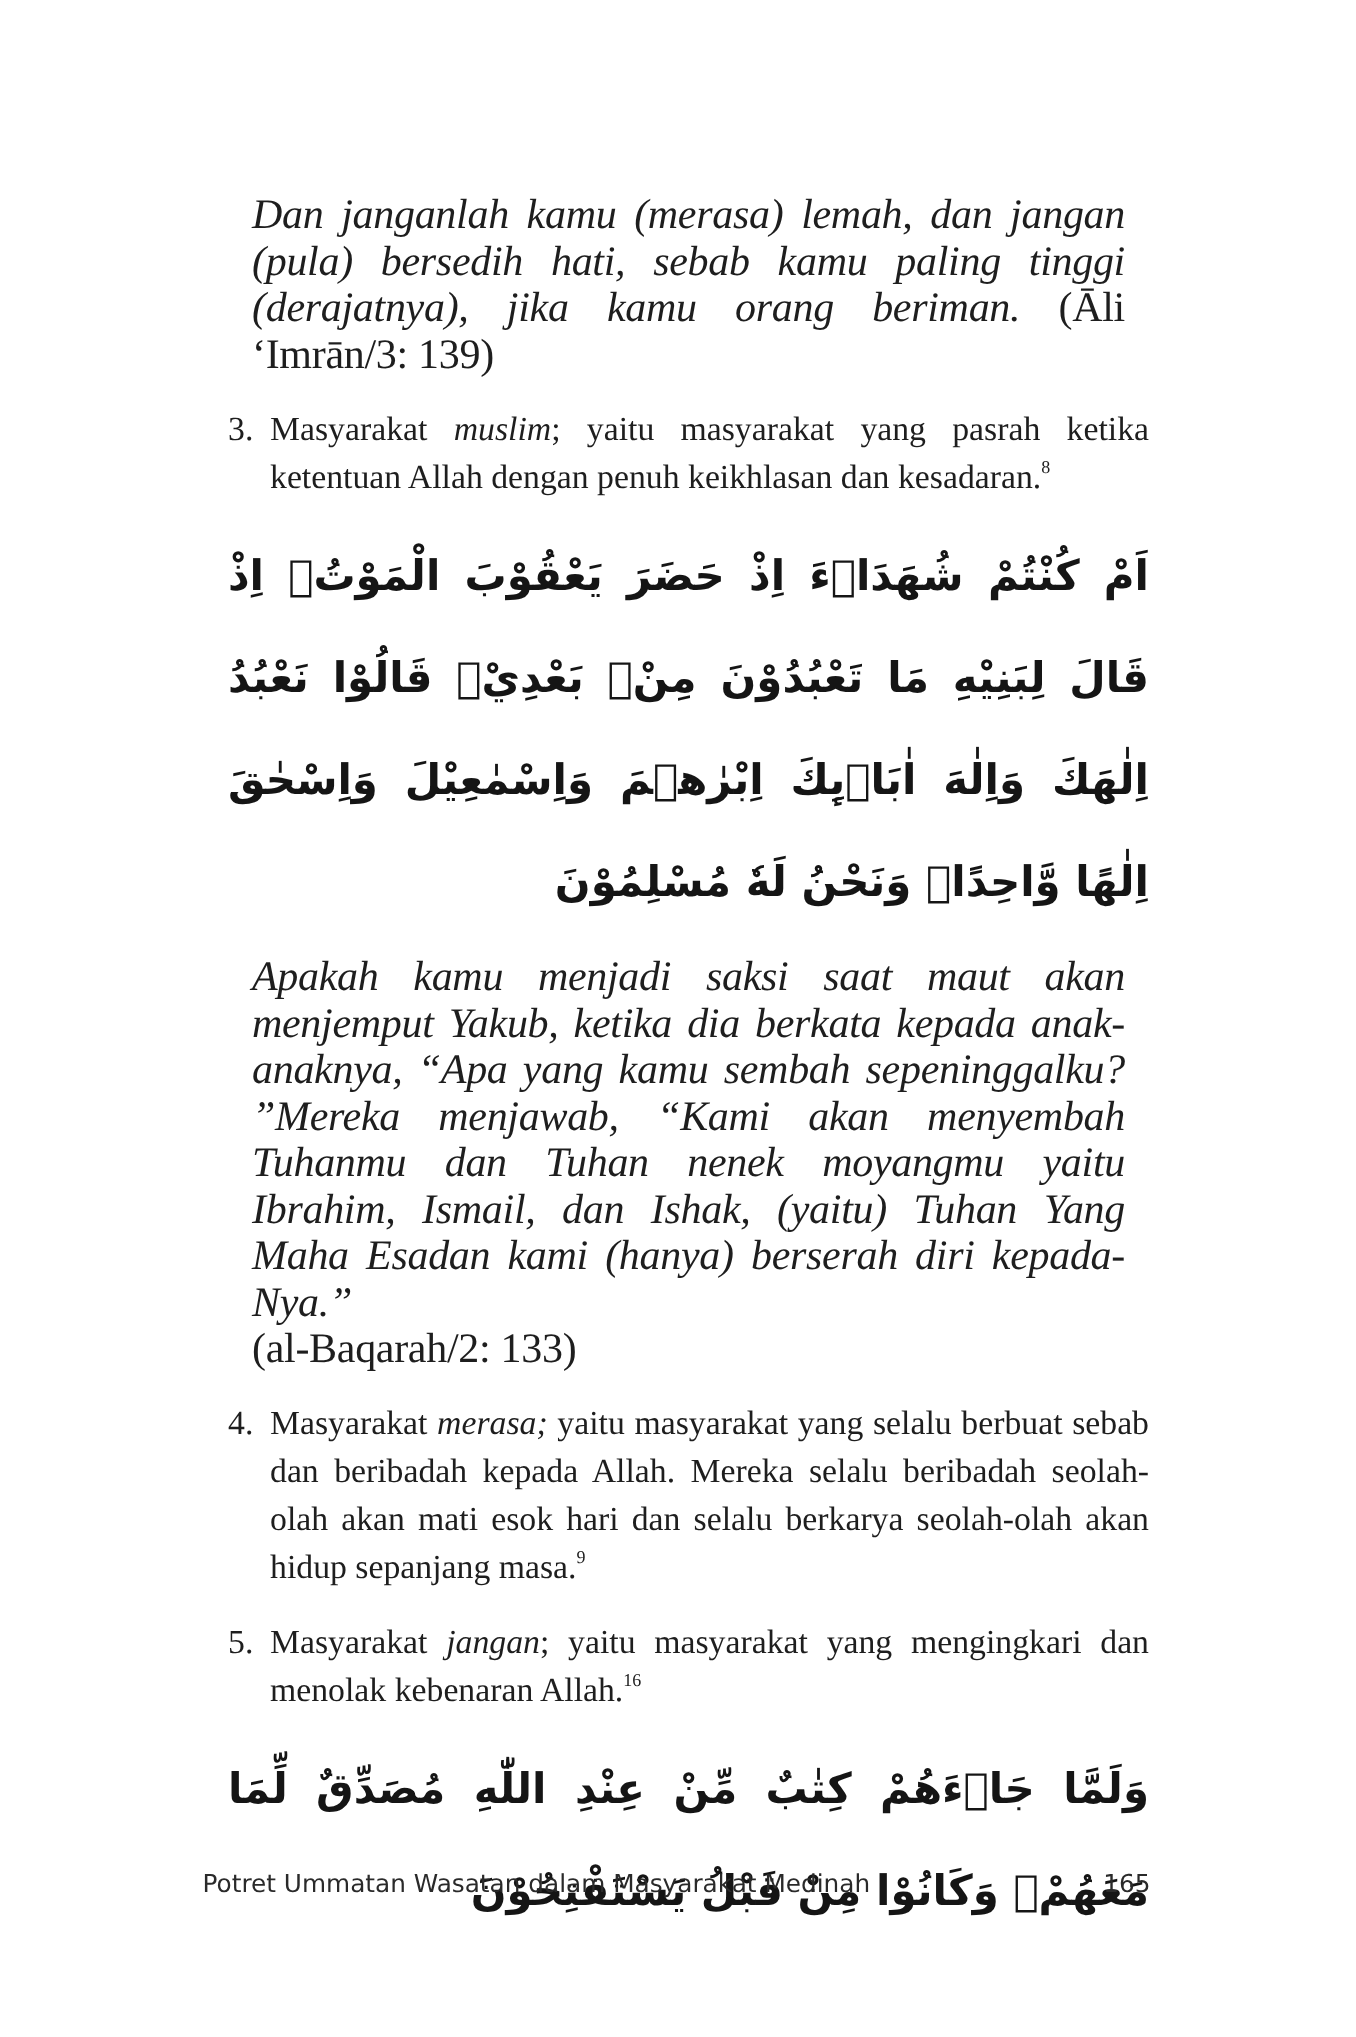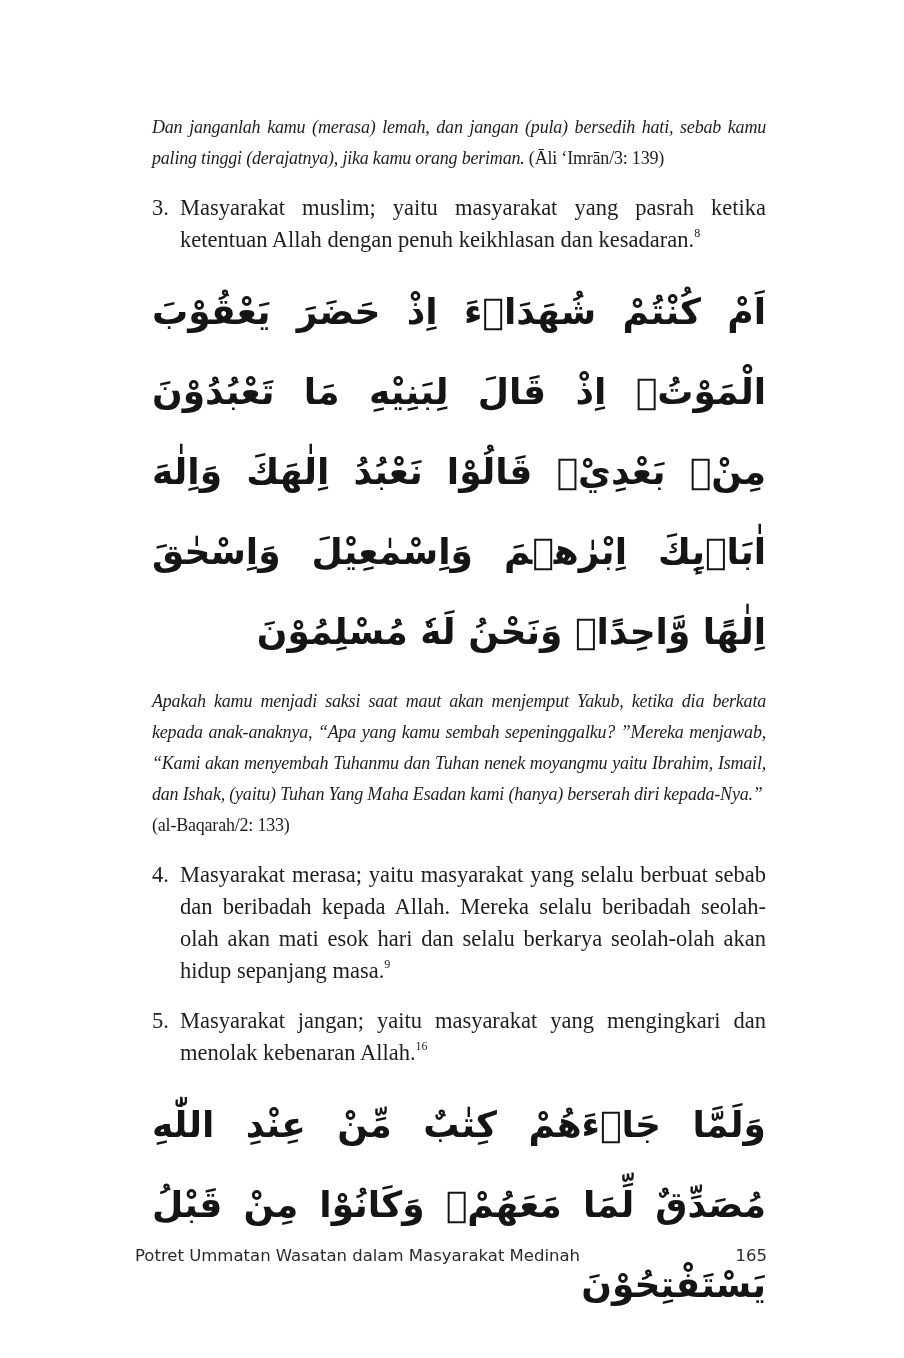--- a/index.html
+++ b/index.html
@@ -14,27 +14,27 @@
       overflow: hidden;
       color: #1e1e1e;
       font-family: "Liberation Serif", "DejaVu Serif", serif;
     }
     .page {
       position: absolute;
       left: 152px;
       top: 112px;
       width: 614px;
     }
-    .it { }
+    .it { font-style: italic; }
     .translation {
       font-style: italic;
-      font-size: 18px;
+      font-size: 28px;
       line-height: 31px;
       text-align: justify;
-      margin: 0;
+      margin: 16px;
       letter-spacing: -0.2px;
     }
     .translation .ref { font-style: normal; }
     .list-item {
       position: relative;
       padding-left: 28px;
       font-size: 22.5px;
       line-height: 32px;
       text-align: justify;
       margin: 0;
@@ -47,22 +47,22 @@
     sup {
       font-size: 12px;
       line-height: 0;
       vertical-align: 10px;
     }
     .arabic {
       direction: rtl;
       text-align: justify;
       text-align-last: right;
       font-family: "DejaVu Sans", sans-serif;
-      font-size: 36px;
-      line-height: 80px;
+      font-size: 28px;
+      line-height: 68px;
       font-weight: bold;
       color: #151515;
       margin: 0;
     }
     .footer {
       position: absolute;
       left: 135px;
       top: 1246px;
       width: 632px;
       font-family: "DejaVu Sans", "Liberation Sans", sans-serif;

